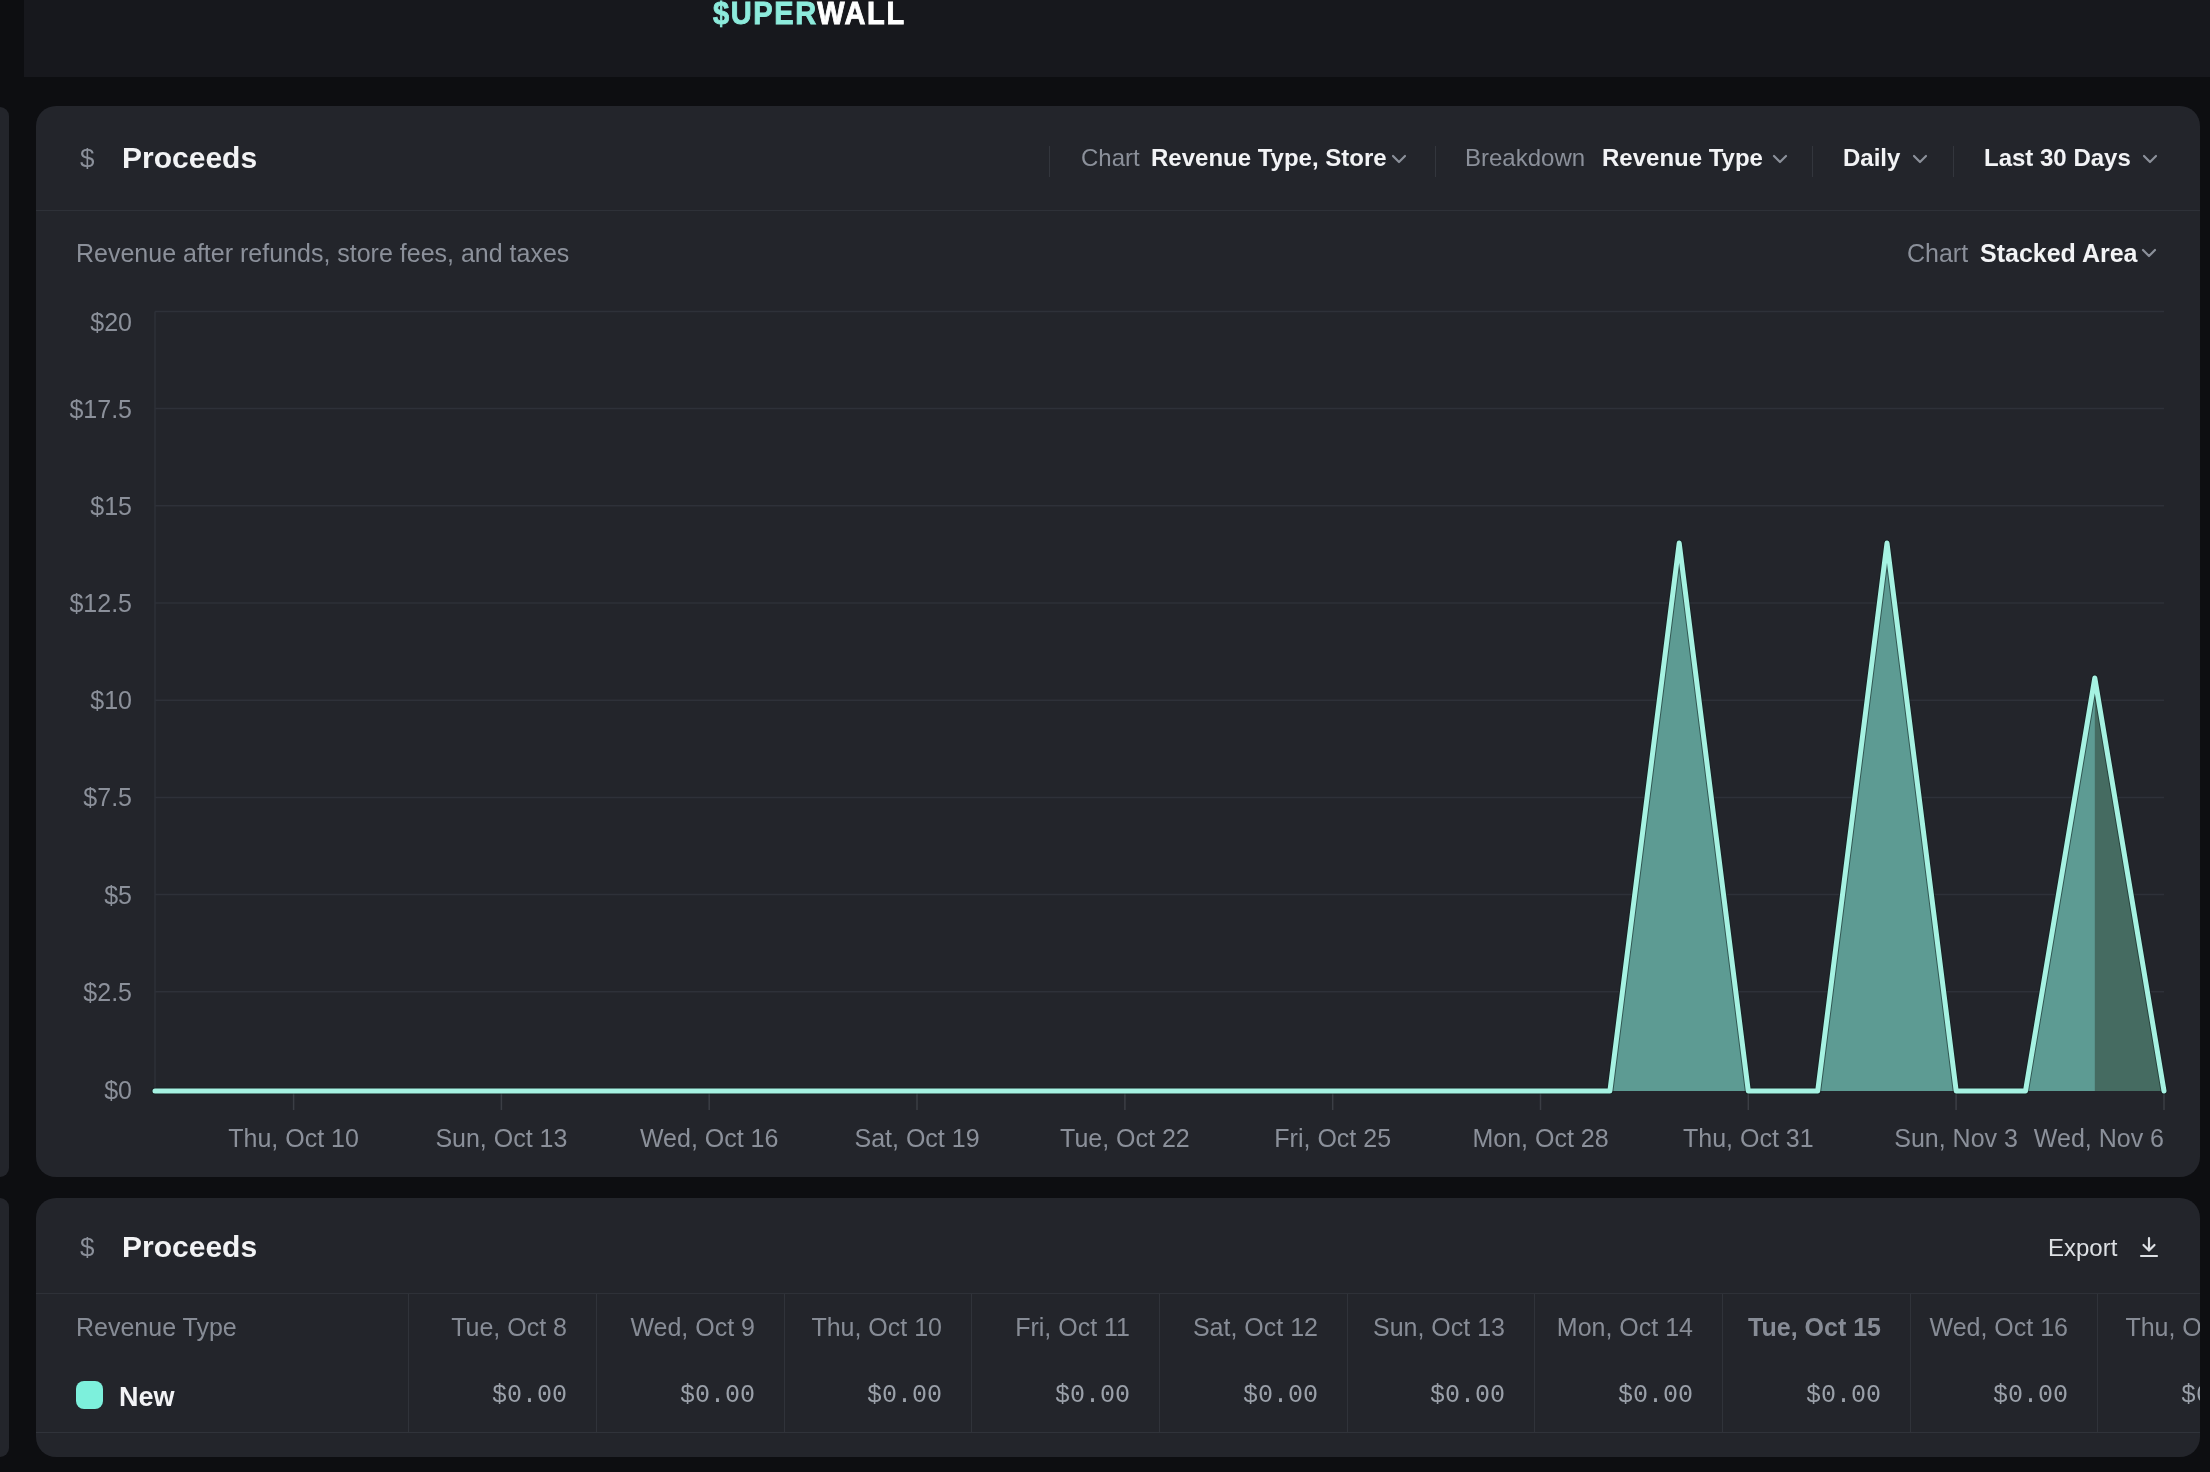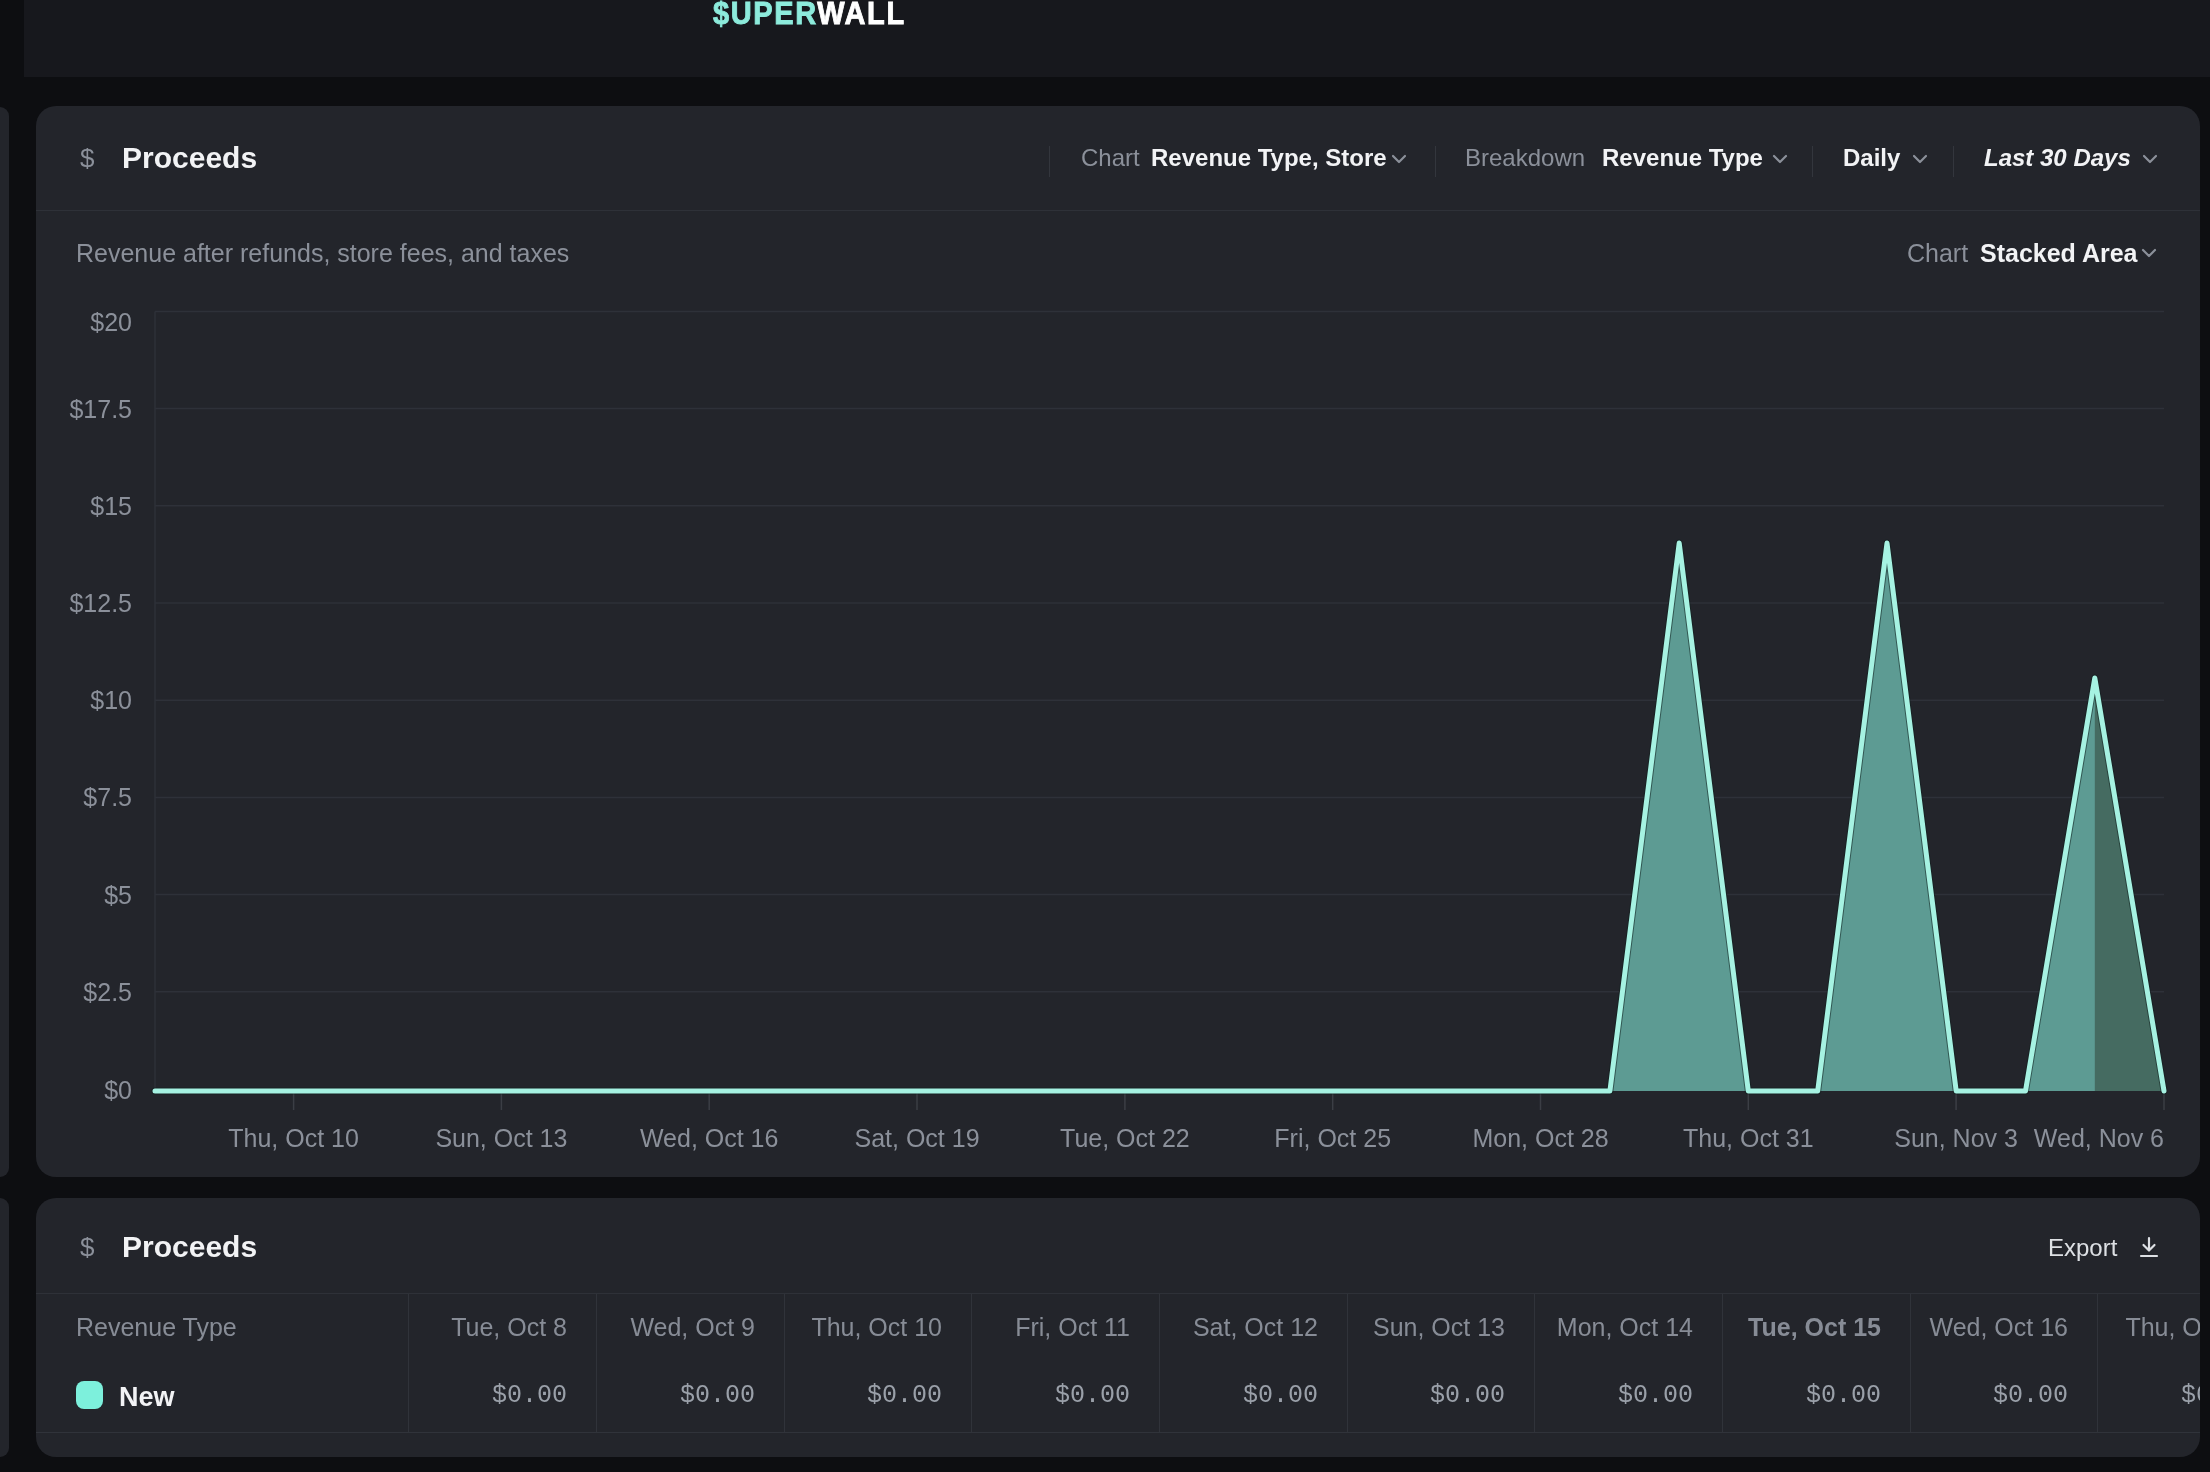--- a/index.html
+++ b/index.html
@@ -49,21 +49,21 @@
   <div class="abs wtxt t24" style="left:1566px; top:36px;">Revenue Type</div>
   <svg class="chev" style="left:1735px; top:44px;" viewBox="0 0 18 18">
       <path d="M3 6 L9 12 L15 6" fill="none" stroke="#8b909a" stroke-width="2.2" stroke-linecap="round" stroke-linejoin="round"></path>
     </svg>
   <div class="sep" style="left:1776px; top:40px;"></div>
   <div class="abs wtxt t24" style="left:1807px; top:36px;">Daily</div>
   <svg class="chev" style="left:1875px; top:44px;" viewBox="0 0 18 18">
       <path d="M3 6 L9 12 L15 6" fill="none" stroke="#8b909a" stroke-width="2.2" stroke-linecap="round" stroke-linejoin="round"></path>
     </svg>
   <div class="sep" style="left:1917px; top:40px;"></div>
-  <div class="abs wtxt t24" style="left:1948px; top:36px;font-style:italic;">Last 30 Days</div>
+  <div class="abs wtxt t24" style="left:1948px; top:36px;">Last 30 Days</div>
   <svg class="chev" style="left:2105px; top:44px;" viewBox="0 0 18 18">
       <path d="M3 6 L9 12 L15 6" fill="none" stroke="#8b909a" stroke-width="2.2" stroke-linecap="round" stroke-linejoin="round"></path>
     </svg>
 
   <div class="hdiv" style="top:104px;"></div>
 
   <div class="abs gtxt t25" style="left:40px; top:131px;">Revenue after refunds, store fees, and taxes</div>
   <div class="abs gtxt t25" style="left:1871px; top:131px;">Chart</div>
   <div class="abs wtxt t25" style="left:1944px; top:131px;">Stacked Area</div>
   <svg class="chev" style="left:2104px; top:138px;" viewBox="0 0 18 18">

